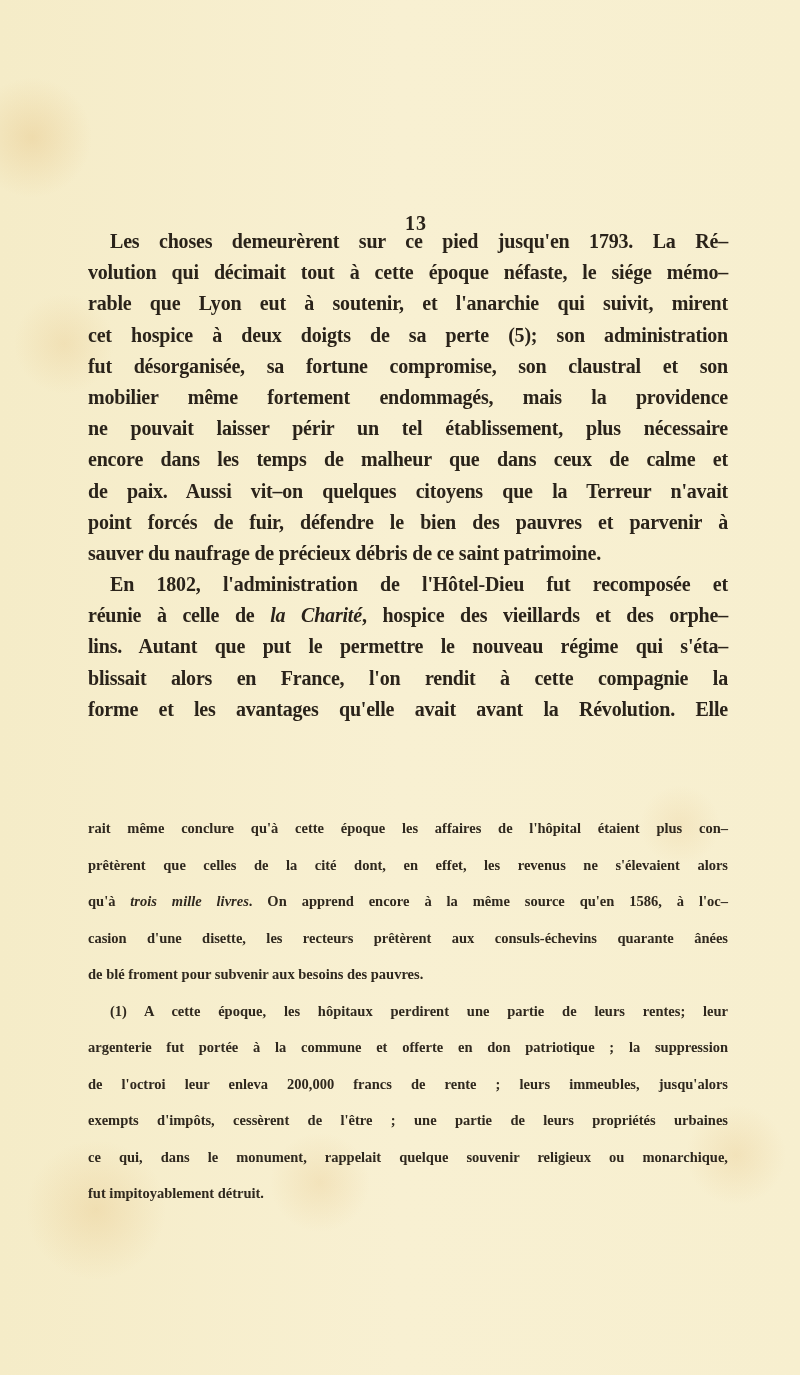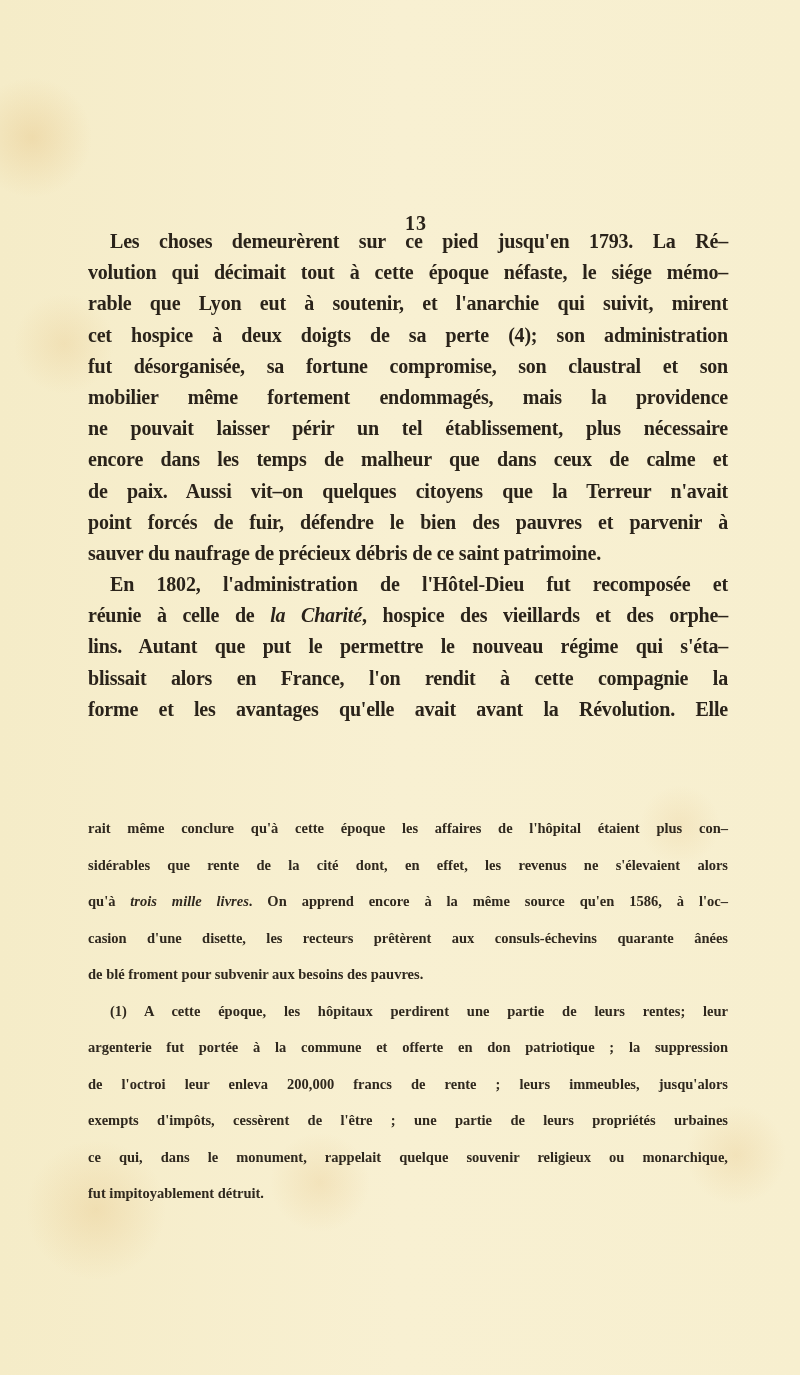--- a/index.html
+++ b/index.html
@@ -85,39 +85,39 @@
 </head>
 <body>
 
 <div class="page">
   <div class="page-number">13</div>
 
   <div class="main-text">
     <span class="line indent">Les choses demeurèrent sur ce pied jusqu'en 1793. La Ré–</span>
     <span class="line">volution qui décimait tout à cette époque néfaste, le siége mémo–</span>
     <span class="line">rable que Lyon eut à soutenir, et l'anarchie qui suivit, mirent</span>
-    <span class="line">cet hospice à deux doigts de sa perte (4); son administration</span>
+    <span class="line">cet hospice à deux doigts de sa perte (5); son administration</span>
     <span class="line">fut désorganisée, sa fortune compromise, son claustral et son</span>
     <span class="line">mobilier même fortement endommagés, mais la providence</span>
     <span class="line">ne pouvait laisser périr un tel établissement, plus nécessaire</span>
     <span class="line">encore dans les temps de malheur que dans ceux de calme et</span>
     <span class="line">de paix. Aussi vit–on quelques citoyens que la Terreur n'avait</span>
     <span class="line">point forcés de fuir, défendre le bien des pauvres et parvenir à</span>
     <span class="line last">sauver du naufrage de précieux débris de ce saint patrimoine.</span>
 
     <span class="line indent">En 1802, l'administration de l'Hôtel-Dieu fut recomposée et</span>
     <span class="line"><span>réunie à celle de </span><em>la Charité</em><span>, hospice des vieillards et des orphe–</span></span>
     <span class="line">lins. Autant que put le permettre le nouveau régime qui s'éta–</span>
     <span class="line">blissait alors en France, l'on rendit à cette compagnie la</span>
     <span class="line">forme et les avantages qu'elle avait avant la Révolution. Elle</span>
   </div>
 
   <div class="footnotes">
     <span class="line">rait même conclure qu'à cette époque les affaires de l'hôpital étaient plus con–</span>
-    <span class="line">sidérables que rente de la cité dont, en effet, les revenus ne s'élevaient alors</span>
+    <span class="line">prêtèrent que celles de la cité dont, en effet, les revenus ne s'élevaient alors</span>
     <span class="line"><span>qu'à </span><em>trois mille livres</em><span>. On apprend encore à la même source qu'en 1586, à l'oc–</span></span>
     <span class="line">casion d'une disette, les recteurs prêtèrent aux consuls-échevins quarante ânées</span>
     <span class="line last">de blé froment pour subvenir aux besoins des pauvres.</span>
 
     <span class="line indent">(1) A cette époque, les hôpitaux perdirent une partie de leurs rentes; leur</span>
     <span class="line">argenterie fut portée à la commune et offerte en don patriotique ; la suppression</span>
     <span class="line">de l'octroi leur enleva 200,000 francs de rente ; leurs immeubles, jusqu'alors</span>
     <span class="line">exempts d'impôts, cessèrent de l'être ; une partie de leurs propriétés urbaines</span>
     <span class="line">ce qui, dans le monument, rappelait quelque souvenir religieux ou monarchique,</span>
     <span class="line last">fut impitoyablement détruit.</span>

